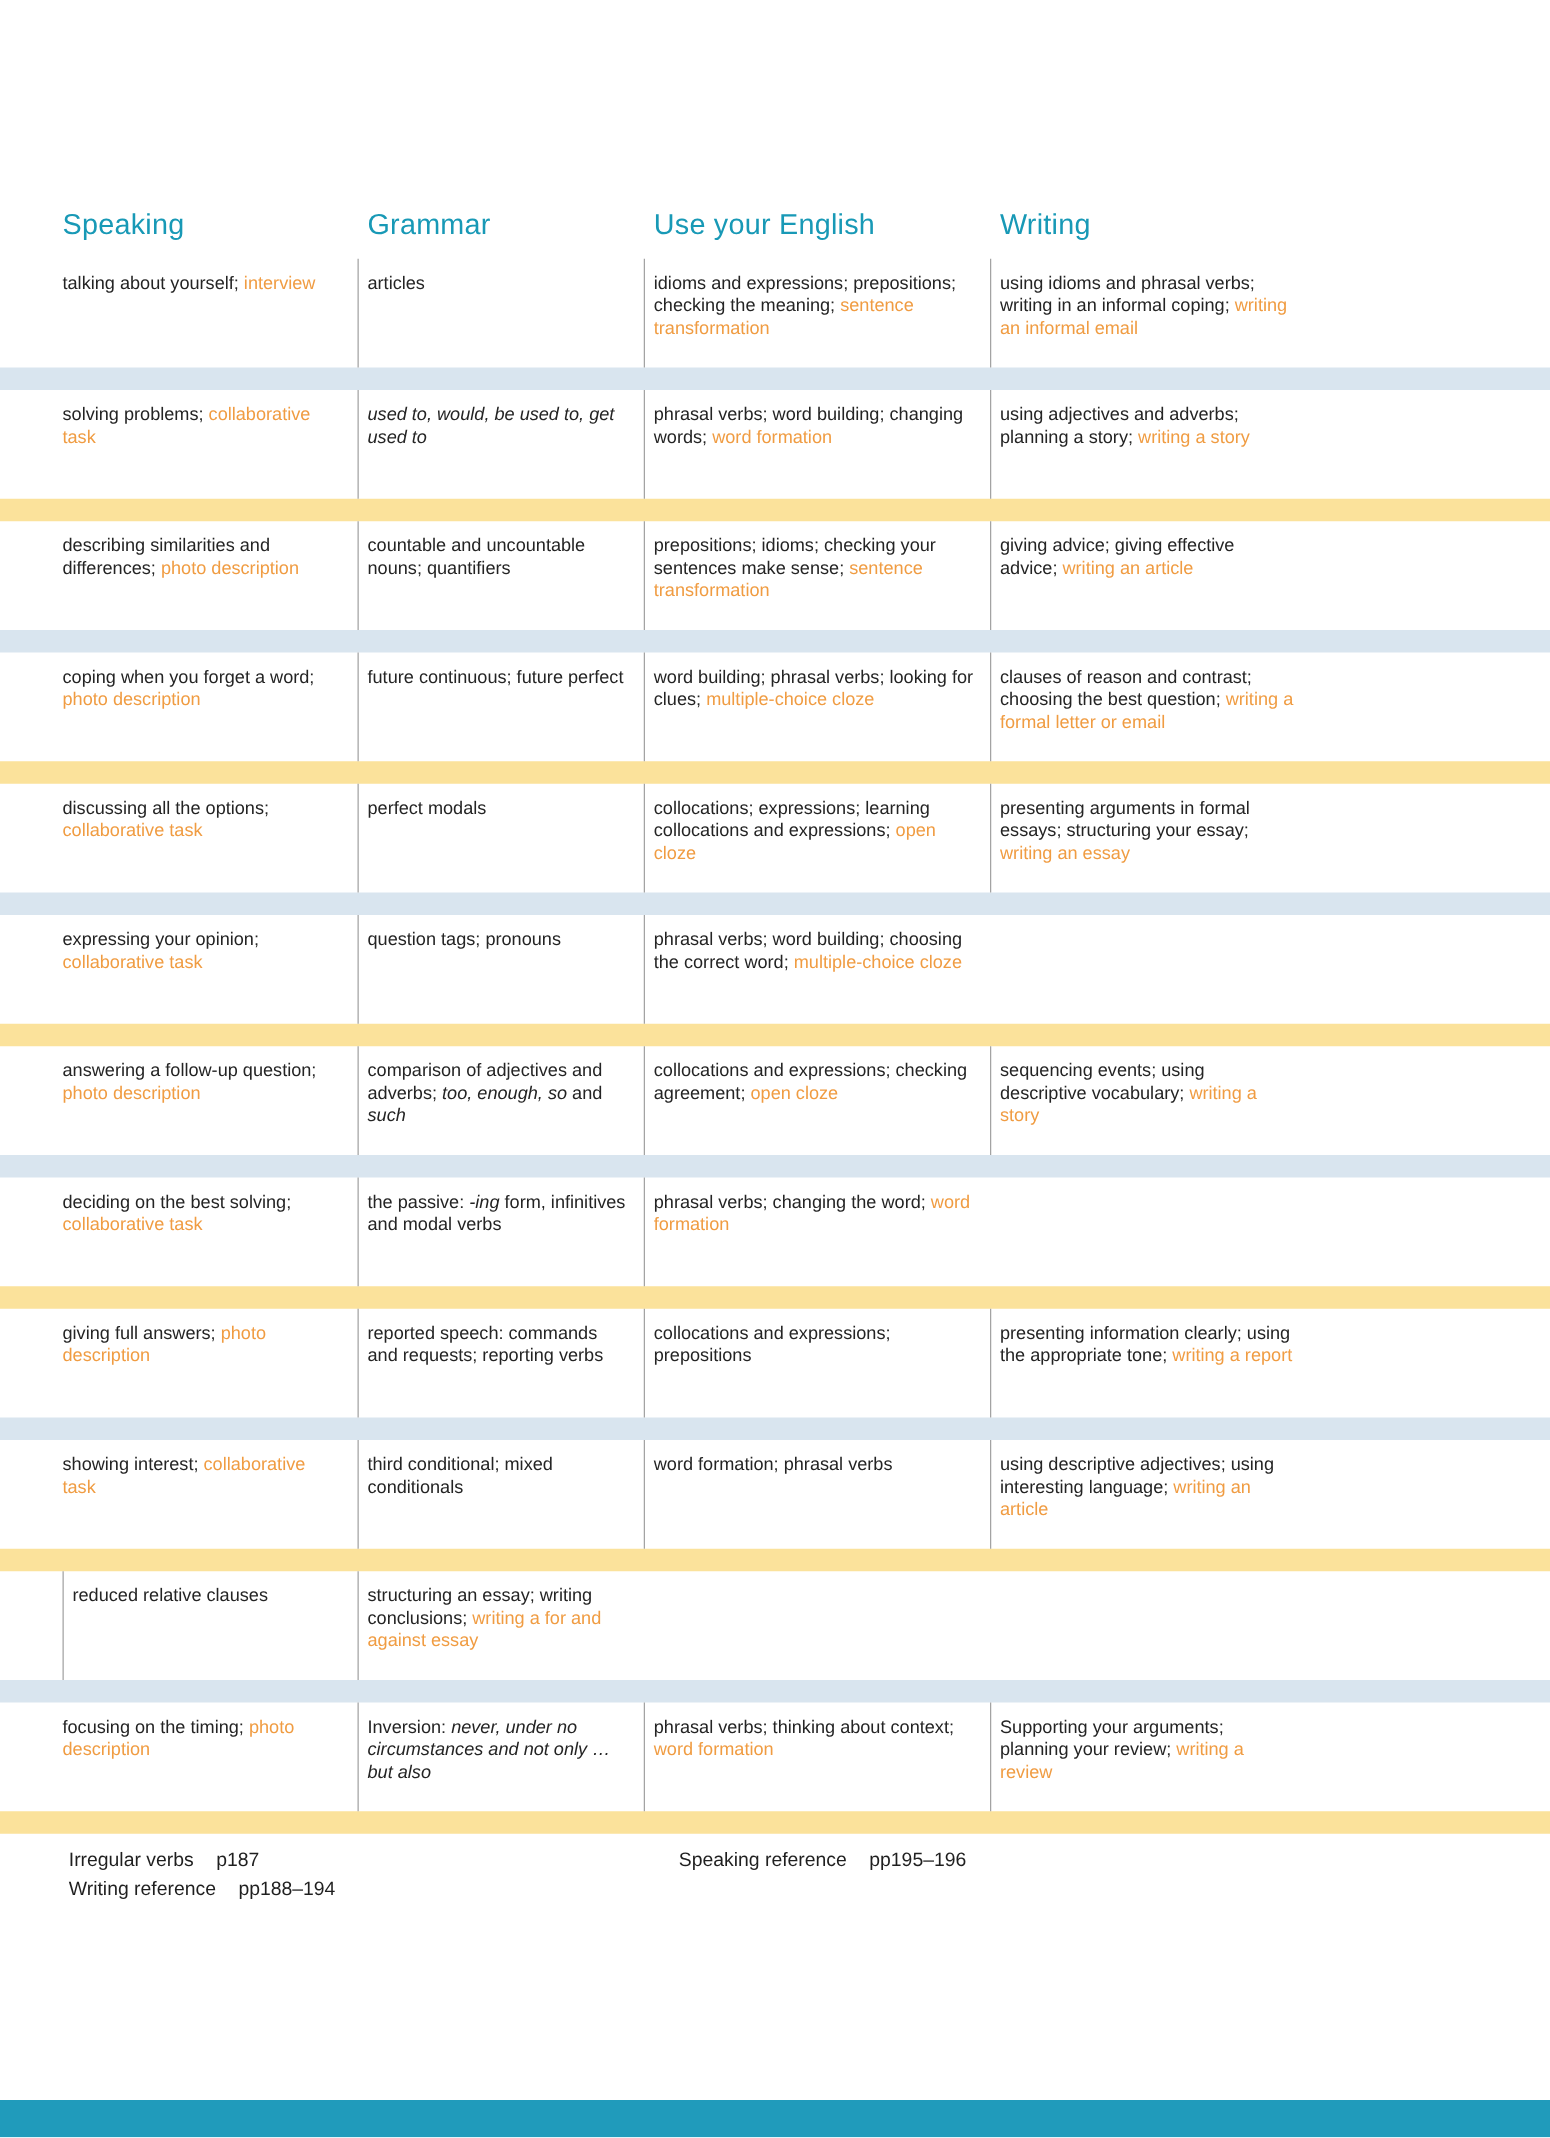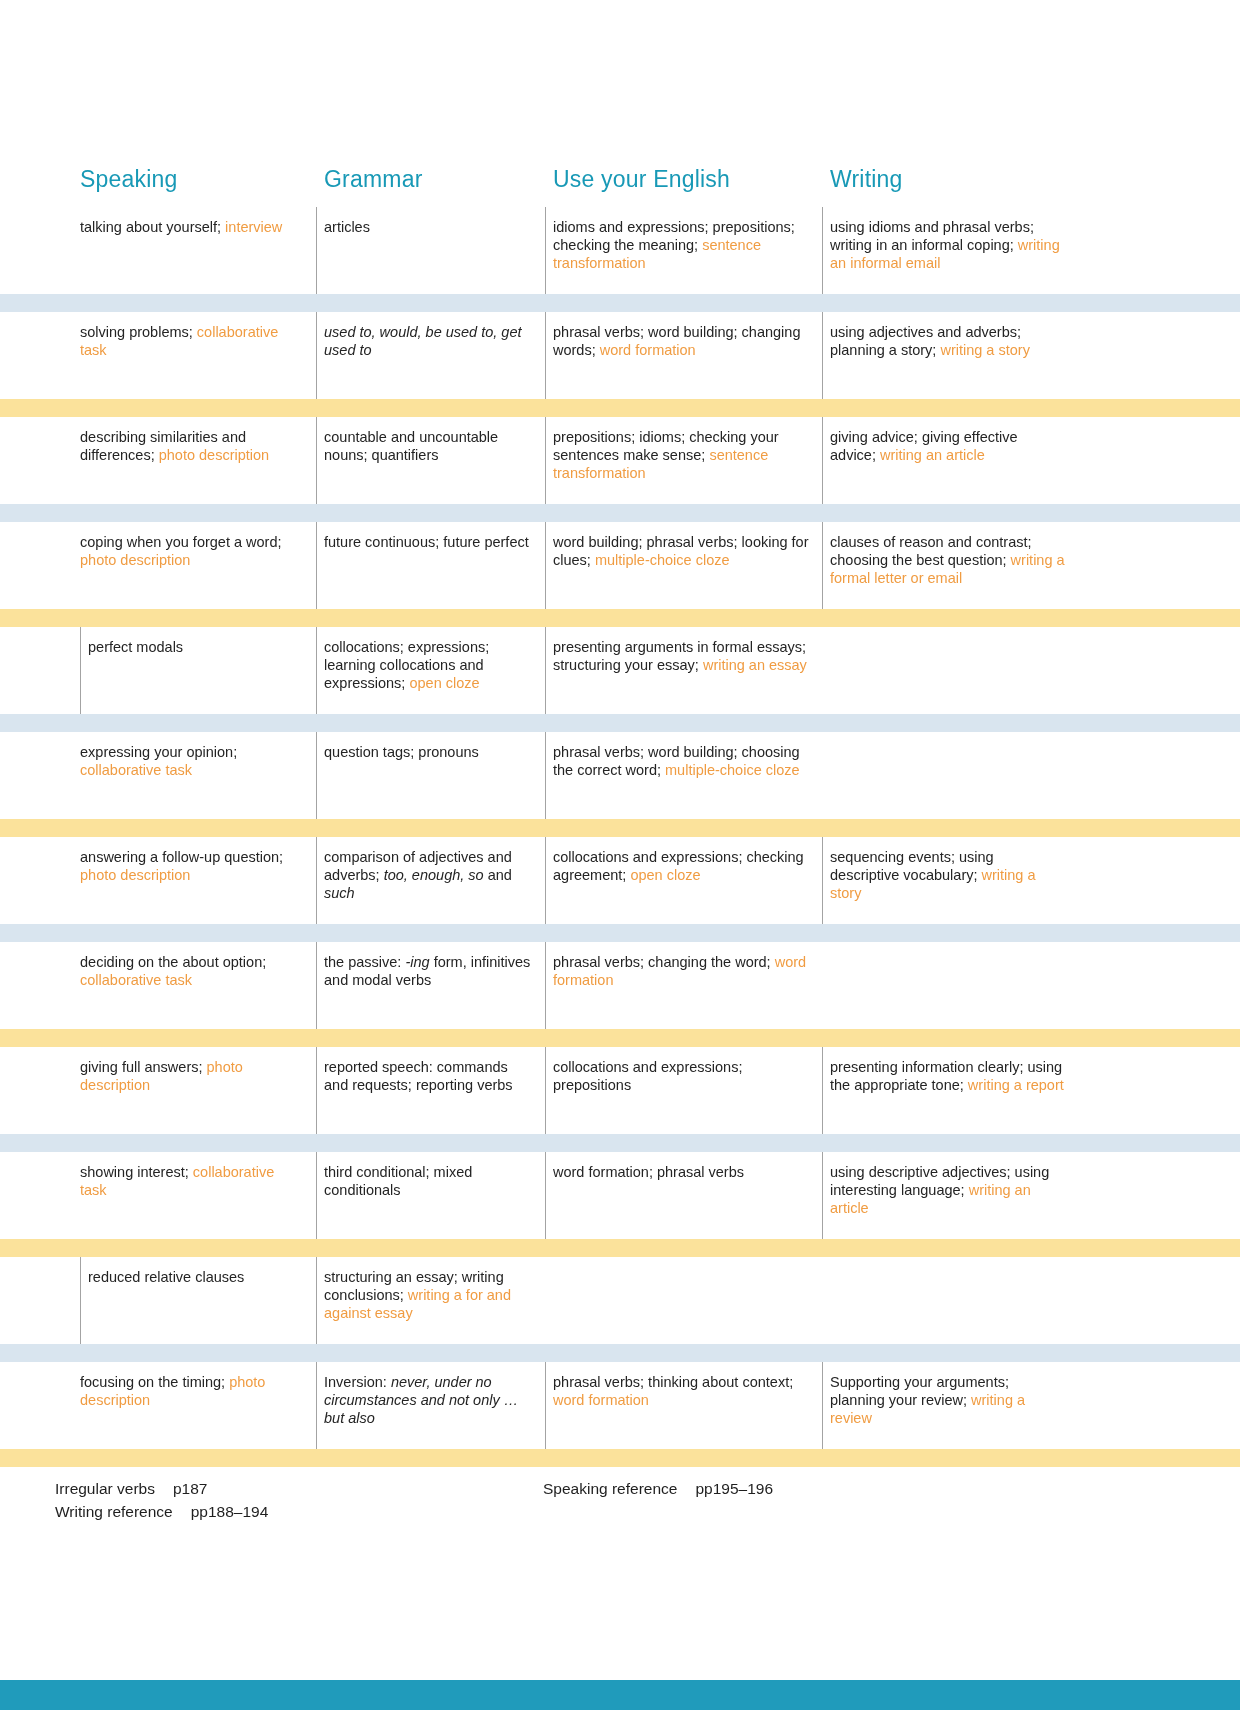--- a/index.html
+++ b/index.html
@@ -18,21 +18,21 @@
     position:relative;
     width:1240px;
     height:1710px;
     background:#ffffff;
     overflow:hidden;
   }
   .content{padding-top:165px;}
   .col-headers, .row{
     display:grid;
     grid-template-columns:236px 229px 277px 253px;
-    margin-left:80px;
+    margin-left:50px;
     width:995px;
   }
   .col-headers{margin-bottom:14px;}
   .h{
     color:var(--heading);
     font-size:23px;
     line-height:28px;
     letter-spacing:0.2px;
     font-weight:400;
     padding-left:7px;
@@ -112,40 +112,41 @@
   </div>
         <div class="band blue"></div>
         <div class="row">
     <div class="cell c1"><span>coping when you forget a word; </span><span class="orange">photo description</span></div>
     <div class="cell c2"><span>future continuous; future perfect</span></div>
     <div class="cell c3"><span>word building; phrasal verbs; looking for clues; </span><span class="orange">multiple-choice cloze</span></div>
     <div class="cell c4"><span>clauses of reason and contrast; choosing the best question; </span><span class="orange">writing a formal letter or email</span></div>
   </div>
         <div class="band yellow"></div>
         <div class="row">
+    <div class="cell c1"><span>discussing all the options; </span><span class="orange">collaborative task</span></div>
     <div class="cell c2"><span>perfect modals</span></div>
     <div class="cell c3"><span>collocations; expressions; learning collocations and expressions; </span><span class="orange">open cloze</span></div>
     <div class="cell c4"><span>presenting arguments in formal essays; structuring your essay; </span><span class="orange">writing an essay</span></div>
   </div>
         <div class="band blue"></div>
         <div class="row">
     <div class="cell c1"><span>expressing your opinion; </span><span class="orange">collaborative task</span></div>
     <div class="cell c2"><span>question tags; pronouns</span></div>
     <div class="cell c3"><span>phrasal verbs; word building; choosing the correct word; </span><span class="orange">multiple-choice cloze</span></div>
   </div>
         <div class="band yellow"></div>
         <div class="row">
     <div class="cell c1"><span>answering a follow-up question; </span><span class="orange">photo description</span></div>
     <div class="cell c2"><span>comparison of adjectives and adverbs; </span><span class="italic">too, enough, so</span><span> and </span><span class="italic">such</span></div>
     <div class="cell c3"><span>collocations and expressions; checking agreement; </span><span class="orange">open cloze</span></div>
     <div class="cell c4"><span>sequencing events; using descriptive vocabulary; </span><span class="orange">writing a story</span></div>
   </div>
         <div class="band blue"></div>
         <div class="row">
-    <div class="cell c1"><span>deciding on the about option; </span><span class="orange">collaborative task</span></div>
+    <div class="cell c1"><span>deciding on the best solving; </span><span class="orange">collaborative task</span></div>
     <div class="cell c2"><span>the passive: </span><span class="italic">-ing</span><span> form, infinitives and modal verbs</span></div>
     <div class="cell c3"><span>phrasal verbs; changing the word; </span><span class="orange">word formation</span></div>
   </div>
         <div class="band yellow"></div>
         <div class="row">
     <div class="cell c1"><span>giving full answers; </span><span class="orange">photo description</span></div>
     <div class="cell c2"><span>reported speech: commands and requests; reporting verbs</span></div>
     <div class="cell c3"><span>collocations and expressions; prepositions</span></div>
     <div class="cell c4"><span>presenting information clearly; using the appropriate tone; </span><span class="orange">writing a report</span></div>
   </div>

